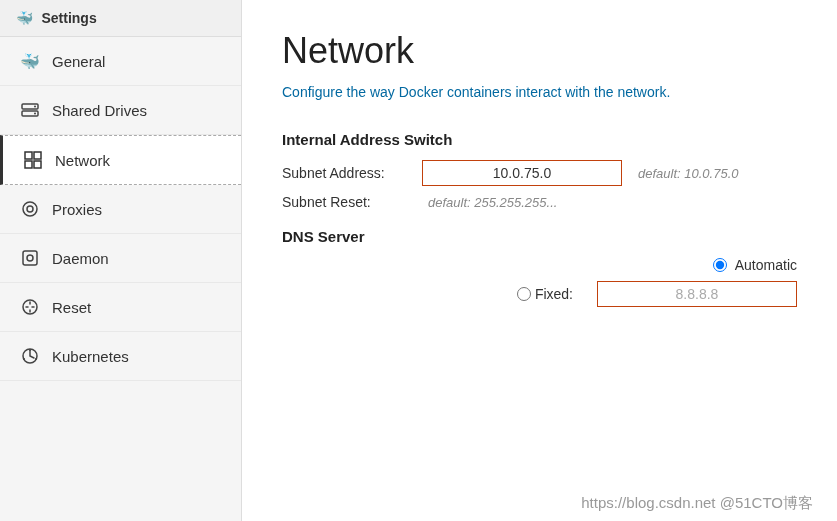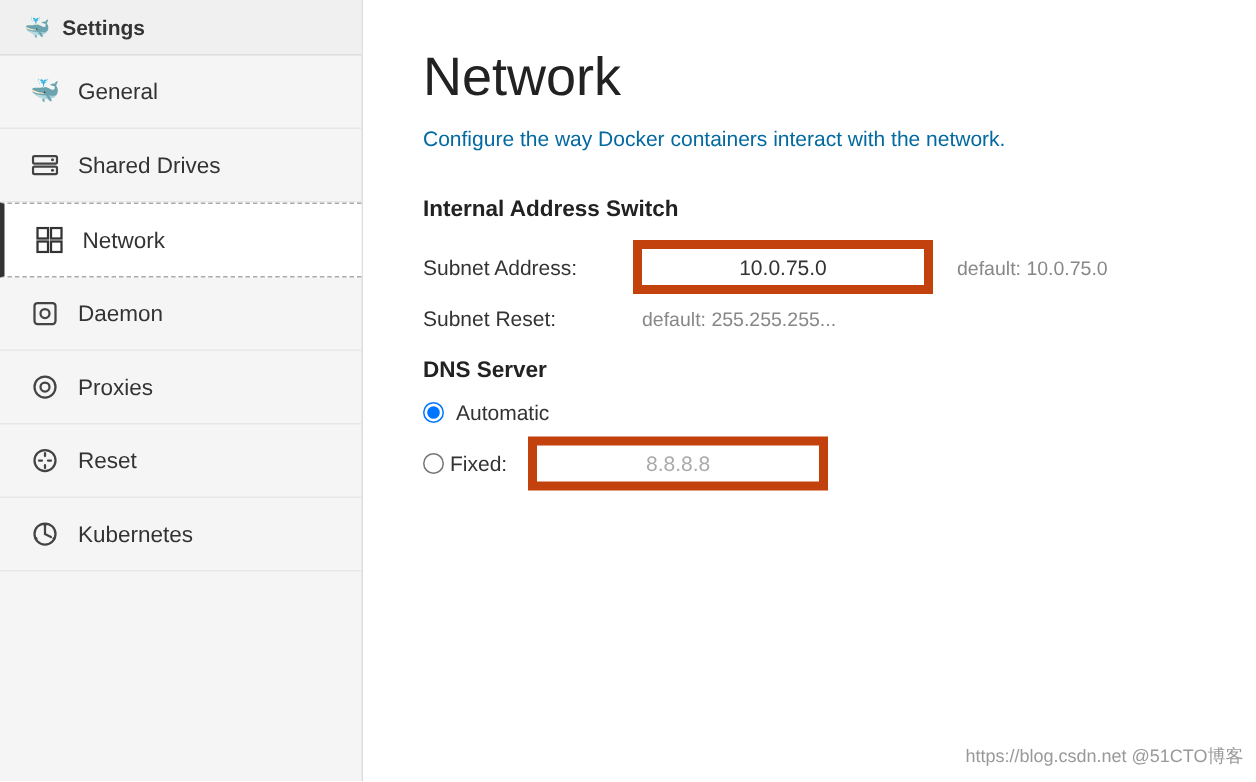--- a/index.html
+++ b/index.html
@@ -100,68 +100,70 @@
     }
 
     .form-label {
       font-size: 14px;
       color: #333;
       width: 130px;
       flex-shrink: 0;
     }
 
     .form-input {
-      border: 6px solid #c2410c;
+      border: 1px solid #c2410c;
       padding: 4px 10px;
       font-size: 14px;
       width: 200px;
       text-align: center;
       color: #333;
       outline: none;
       background: #fff;
     }
 
     .form-default {
       font-size: 13px;
       color: #888;
+      font-style: italic;
       margin-left: 6px;
     }
 
     .dns-section {
       margin-top: 18px;
     }
 
     .radio-row {
       display: flex;
       align-items: center;
       gap: 8px;
       margin-bottom: 8px;
       font-size: 14px;
       color: #333;
+      justify-content: flex-end;
     }
 
     .radio-row input[type="radio"] {
       cursor: pointer;
       width: 14px;
       height: 14px;
     }
 
     .dns-fixed-row {
       display: flex;
       align-items: center;
       gap: 4px;
       margin-left: 0;
     }
 
     
     .watermark {
       position: fixed;
       bottom: 8px;
-      right: 8px;
-      font-size: 12px;
+      right: 24px;
+      font-size: 15px;
       color: #999;
       pointer-events: none;
     }
   </style>
 </head>
 <body>
 
 <div class="sidebar">
   <div class="sidebar-title">
     <span>🐳</span>
@@ -194,35 +196,35 @@
         <rect x="1" y="10" width="7" height="7" stroke="#333" stroke-width="1.5" fill="none"></rect>
         <rect x="10" y="10" width="7" height="7" stroke="#333" stroke-width="1.5" fill="none"></rect>
       </svg>
     </span>
     <span>Network</span>
   </div>
 
   <div class="sidebar-item">
     <span class="sidebar-icon">
       <svg width="18" height="18" viewBox="0 0 18 18" fill="none">
+        <circle cx="9" cy="9" r="7" stroke="#444" stroke-width="1.5" fill="none"></circle>
+        <circle cx="9" cy="9" r="3" stroke="#444" stroke-width="1.5" fill="none"></circle>
+      </svg>
+    </span>
+    <span>Proxies</span>
+  </div>
+
+  <div class="sidebar-item">
+    <span class="sidebar-icon">
+      <svg width="18" height="18" viewBox="0 0 18 18" fill="none">
         <rect x="2" y="2" width="14" height="14" rx="2" stroke="#444" stroke-width="1.5" fill="none"></rect>
         <circle cx="9" cy="9" r="3" stroke="#444" stroke-width="1.5" fill="none"></circle>
       </svg>
     </span>
     <span>Daemon</span>
-  </div>
-
-  <div class="sidebar-item">
-    <span class="sidebar-icon">
-      <svg width="18" height="18" viewBox="0 0 18 18" fill="none">
-        <circle cx="9" cy="9" r="7" stroke="#444" stroke-width="1.5" fill="none"></circle>
-        <circle cx="9" cy="9" r="3" stroke="#444" stroke-width="1.5" fill="none"></circle>
-      </svg>
-    </span>
-    <span>Proxies</span>
   </div>
 
   <div class="sidebar-item">
     <span class="sidebar-icon">
       <svg width="18" height="18" viewBox="0 0 18 18" fill="none">
         <circle cx="9" cy="9" r="7" stroke="#444" stroke-width="1.5" fill="none"></circle>
         <path d="M9 4v2M9 12v2M13 9h-2M7 9H5" stroke="#444" stroke-width="1.5" stroke-linecap="round"></path>
       </svg>
     </span>
     <span>Reset</span>
@@ -265,18 +267,18 @@
     <div class="section-title">DNS Server</div>
 
     <div class="radio-row">
       <input type="radio" name="dns" checked="" style="">
       <span>Automatic</span>
     </div>
 
     <div class="radio-row dns-fixed-row">
       <input type="radio" name="dns" style="">
       <span>Fixed:</span>
-      <input class="form-input" type="text" style="margin-left: 10px; color: rgb(170, 170, 170);" value="8.8.8.8">
+      <input class="form-input" type="text" style="margin-left: 20px; color: rgb(170, 170, 170);" value="8.8.8.8">
     </div>
   </div>
 </div>
 
 <div class="watermark">https://blog.csdn.net @51CTO博客</div>
 
 </body></html>

